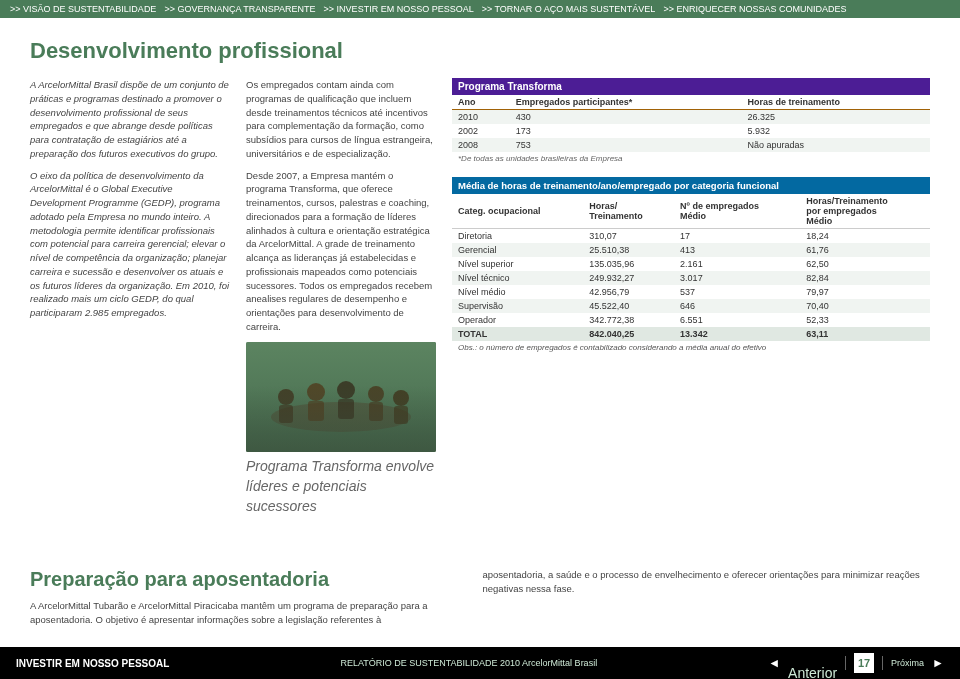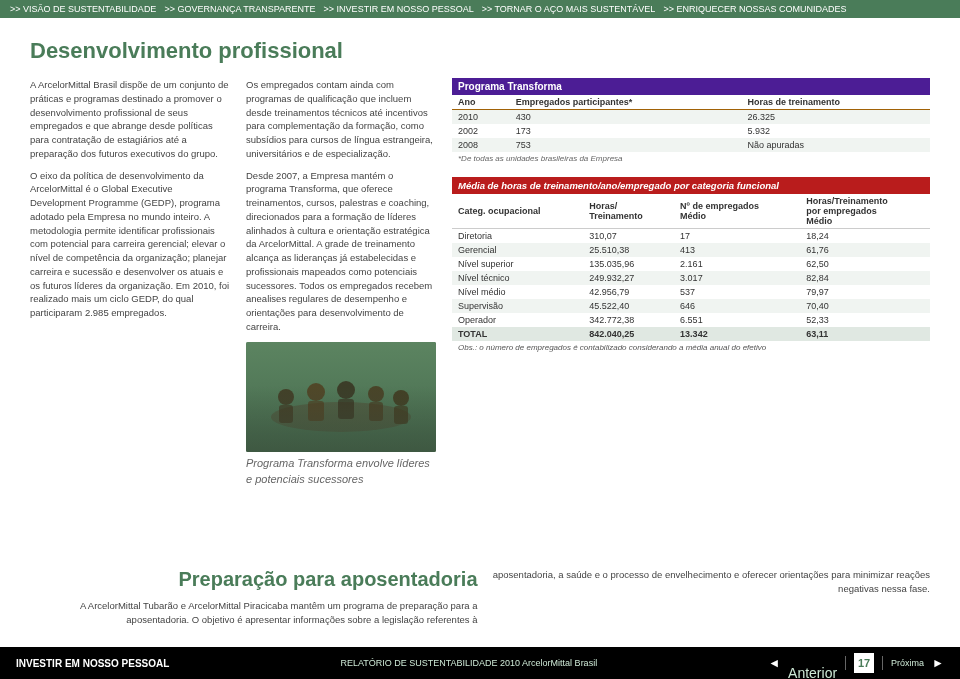--- a/index.html
+++ b/index.html
@@ -41,42 +41,42 @@
     }
 
     
     .left-col {
       width: 200px;
       flex-shrink: 0;
       font-size: 9.5px;
       color: #444;
       line-height: 1.45;
     }
-    .left-col p { margin-bottom: 8px; }
+    .left-col p { margin-bottom: 8px; font-style: italic; }
 
     
     .mid-col {
       width: 190px;
       flex-shrink: 0;
       font-size: 9.5px;
       color: #444;
       line-height: 1.45;
     }
     .mid-col p { margin-bottom: 8px; }
     .mid-image {
       width: 190px;
       height: 110px;
       background: linear-gradient(135deg, #7a9e8a 0%, #5a7a6a 30%, #3a5a4a 60%, #8a9a7a 100%);
       border-radius: 2px;
       margin-top: 8px;
       position: relative;
       overflow: hidden;
     }
     .mid-image-caption {
-      font-size: 11px;
+      font-size: 14px;
       color: #666;
       margin-top: 4px;
       font-style: italic;
     }
     
     .mid-image::before {
       content: '';
       position: absolute;
       bottom: 0; left: 0; right: 0; height: 60%;
       background: linear-gradient(to top, rgba(60,80,60,0.6), transparent);
@@ -116,27 +116,26 @@
     .programa-table tbody tr:nth-child(odd) { background: #f0f4f1; }
     .programa-table tfoot td {
       font-size: 8px;
       color: #666;
       padding: 2px 6px;
       font-style: italic;
     }
 
     
     .media-section-title {
-      background: #b91c1c;
+      background: #0369a1;
       color: #fff;
       padding: 3px 6px;
       font-size: 9.5px;
       font-weight: bold;
       margin-bottom: 0;
-      font-style: italic;
     }
     .media-table {
       width: 100%;
       border-collapse: collapse;
     }
     .media-table .col-headers td {
       font-weight: bold;
       font-size: 9px;
       padding: 2px 6px;
       border-bottom: 1px solid #ccc;
@@ -158,21 +157,20 @@
       padding: 2px 6px;
       font-style: italic;
     }
 
     
     .bottom-section {
       display: flex;
       gap: 5px;
       margin-top: 10px;
       padding-top: 8px;
-      text-align: right;
     }
     .bottom-title {
       font-size: 20px;
       font-weight: bold;
       color: #4a7c59;
       margin-bottom: 8px;
     }
     .bottom-left {
       flex: 1;
     }

